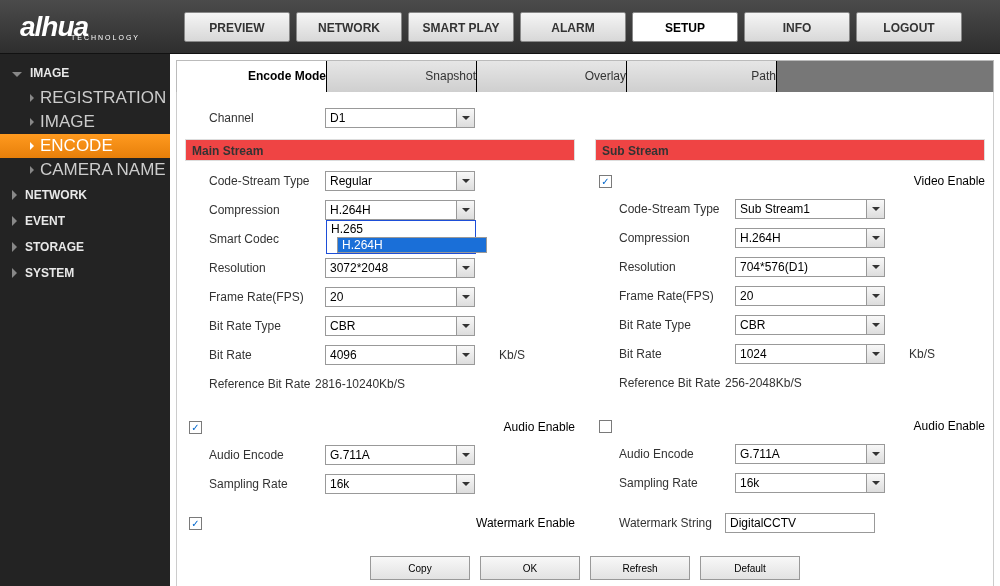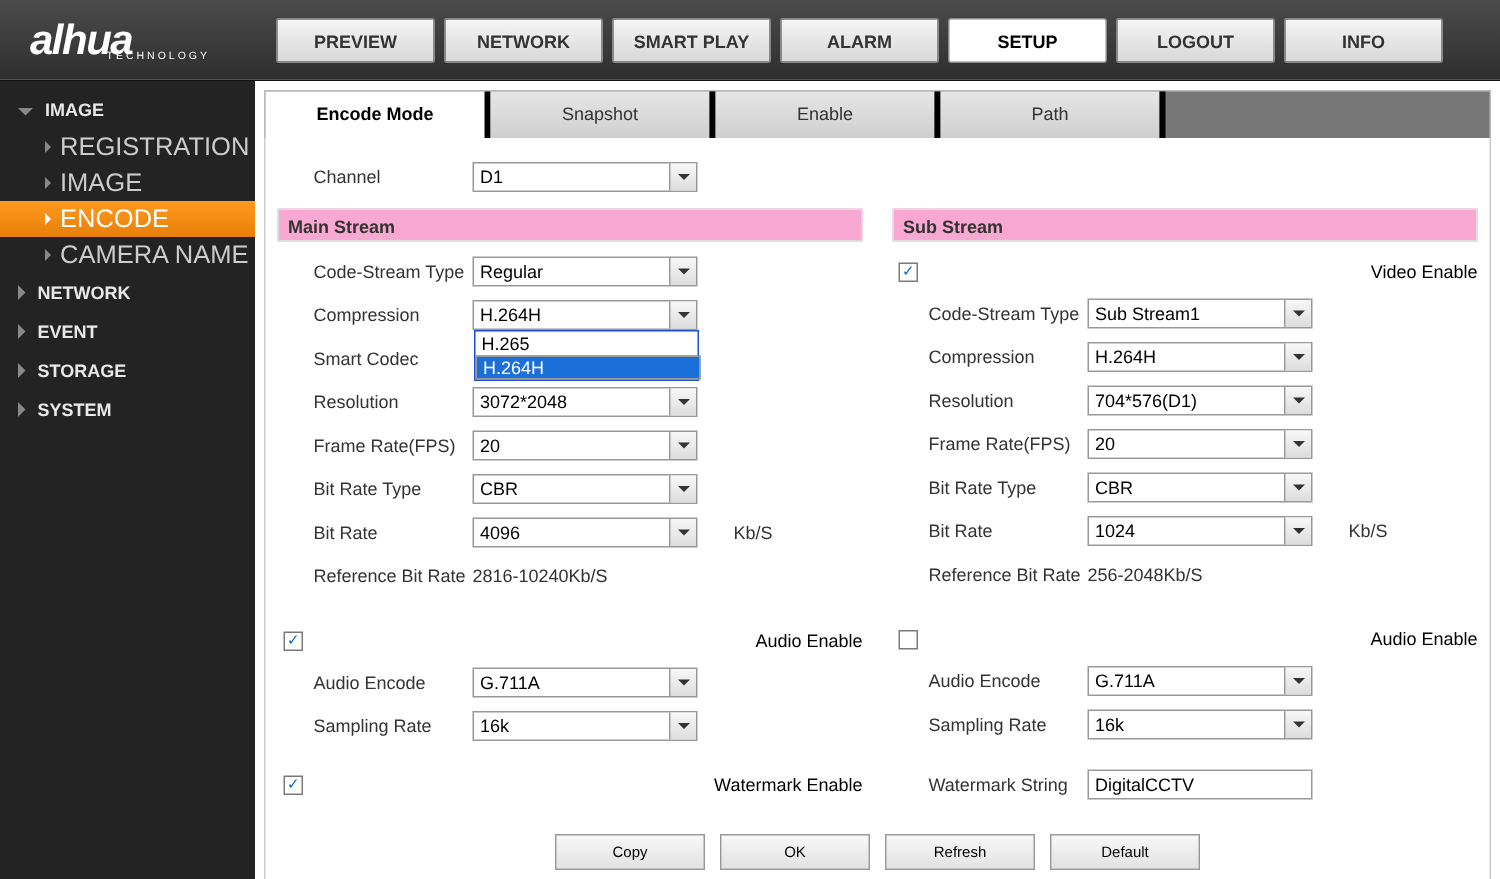--- a/index.html
+++ b/index.html
@@ -118,24 +118,24 @@
     display: flex;
     height: 32px;
     background: #777;
     margin: 6px 6px 0 6px;
     border: 1px solid #bbb;
     border-bottom: none;
   }
   .subtabs .stab {
     width: 150px;
     line-height: 30px;
-    text-align: center;
+    text-align: right;
     color: #333;
     background: linear-gradient(#e6e6e6, #cfcfcf);
-    border-right: 4px solid #000000;
+    border-right: 1px solid #000000;
     cursor: pointer;
   }
   .subtabs .stab.active {
     background: #fff;
     font-weight: bold;
     color: #000;
   }
   .panel {
     margin: 0 6px 6px 6px;
     border: 1px solid #ccc;
@@ -148,39 +148,39 @@
   .row .lbl { width: 130px; padding-left: 24px; color: #333; }
   .row .ctrl { display: flex; align-items: center; gap: 6px; }
   .sel, .inp {
     width: 150px;
     height: 20px;
     border: 1px solid #999;
     background: #fff;
     font-size: 12px;
     padding: 0 4px;
   }
-  .sel { position: relative; display: inline-flex; align-items: center; cursor: pointer;}
+  .sel { position: relative; display: inline-flex; align-items: center; cursor: pointer; margin-left: 10px;}
   .sel .arrowbox {
     position: absolute;
     right: 0; top: 0;
     width: 18px; height: 18px;
     background: linear-gradient(#f8f8f8,#ddd);
     border-left: 1px solid #999;
     display: flex; align-items: center; justify-content: center;
   }
   .sel .arrowbox::after {
     content: "";
     width: 0; height: 0;
     border-left: 4px solid transparent;
     border-right: 4px solid transparent;
     border-top: 4px solid #333;
   }
   .unit { margin-left: 18px; color: #333; }
   .section-hdr {
-    background: #f9a8d4;
+    background: #ef4444;
     border: 1px solid #ddd;
     height: 22px;
     line-height: 22px;
     padding-left: 6px;
     font-weight: bold;
     color: #333;
     margin: 6px 0;
   }
   .cols { display: flex; gap: 20px; }
   .col { flex: 1; min-width: 380px; }
@@ -230,22 +230,22 @@
   <div class="logo">
     <span>alhua</span>
     <span class="sub">TECHNOLOGY</span>
   </div>
   <div class="topnav" id="topnav">
       <div class="tab">PREVIEW</div>
       <div class="tab">NETWORK</div>
       <div class="tab">SMART PLAY</div>
       <div class="tab">ALARM</div>
       <div class="tab active">SETUP</div>
+      <div class="tab">INFO</div>
       <div class="tab">LOGOUT</div>
-      <div class="tab">INFO</div>
     </div>
 </div>
 
 <div class="layout">
   <div class="sidebar" id="sidebar">
       <div class="cat open">
         <span class="chev"></span>
         <span>IMAGE</span>
       </div>
       <div class="item">REGISTRATION</div>
@@ -267,21 +267,21 @@
       <div class="cat">
         <span class="chev"></span>
         <span>SYSTEM</span>
       </div>
     </div>
 
   <div class="content">
     <div class="subtabs" id="subtabs">
         <div class="stab active">Encode Mode</div>
         <div class="stab">Snapshot</div>
-        <div class="stab">Enable</div>
+        <div class="stab">Overlay</div>
         <div class="stab">Path</div>
       </div>
     <div class="panel">
 
       <div class="row">
         <div class="lbl">Channel</div>
         <div class="ctrl">
           <div class="sel">
             <span>D1</span>
             <span class="arrowbox"></span>

